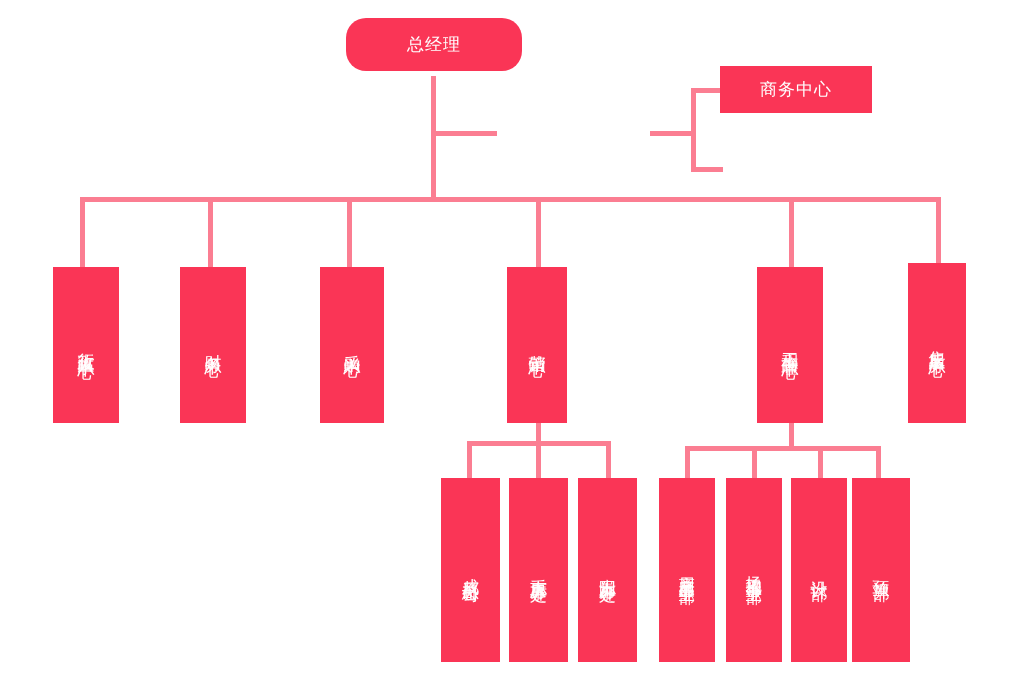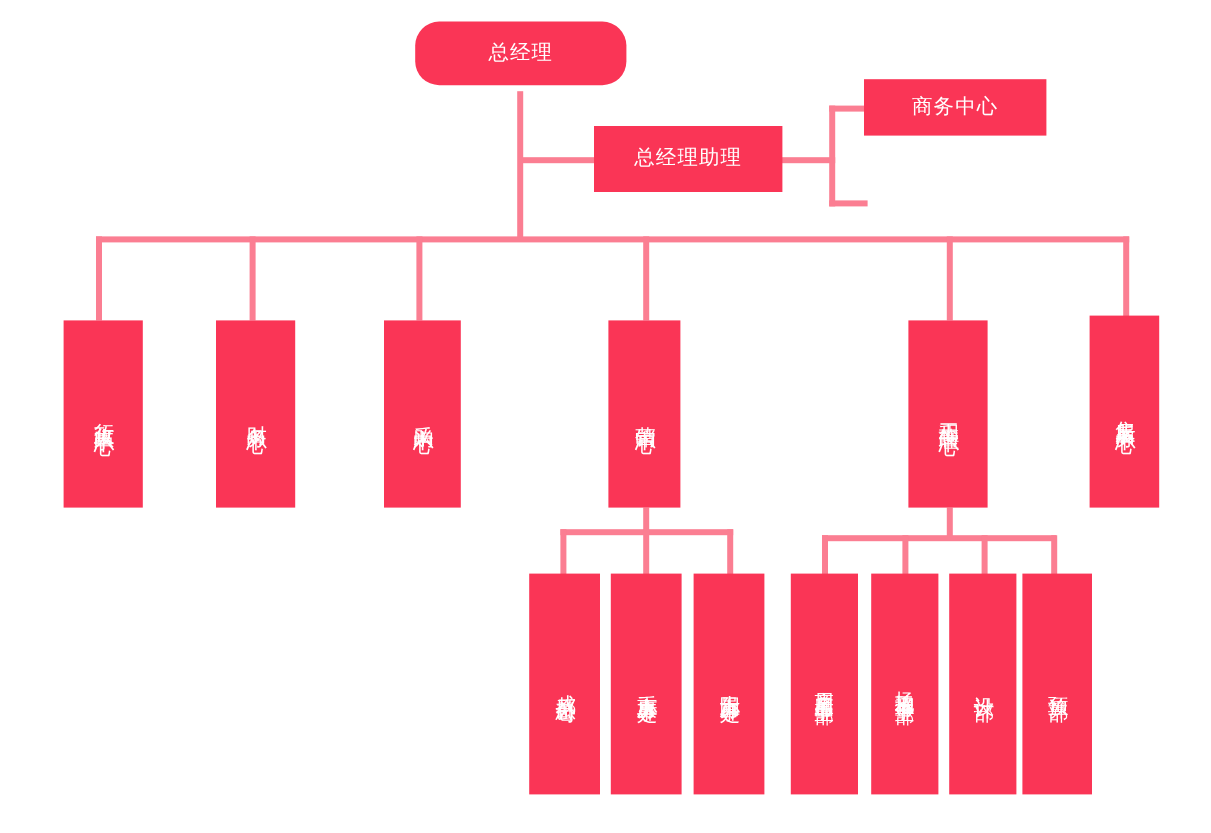--- a/index.html
+++ b/index.html
@@ -79,21 +79,20 @@
 
   <div class="line" style="left:789px; top:423px; width:5px; height:26px;"></div>
   <div class="line" style="left:685px; top:446px; width:195px; height:5px;"></div>
   <div class="line" style="left:685px; top:446px; width:5px; height:33px;"></div>
   <div class="line" style="left:752px; top:446px; width:5px; height:33px;"></div>
   <div class="line" style="left:818px; top:446px; width:5px; height:33px;"></div>
   <div class="line" style="left:876px; top:446px; width:5px; height:33px;"></div>
 
   <div class="node horiz" style="left:346px; top:18px; width:176px; height:53px;border-radius:20px;">总经理</div>
 
-  <div class="node horiz" style="left:495px; top:105px; width:157px; height:55px;">总经理助理</div>
 
   <div class="node horiz" style="left:720px; top:66px; width:152px; height:47px;">商务中心</div>
 
 
   <div class="node vert" style="left:53px; top:267px; width:66px; height:156px;">行政人事中心</div>
 
   <div class="node vert" style="left:180px; top:267px; width:66px; height:156px;">财务中心</div>
 
   <div class="node vert" style="left:320px; top:267px; width:64px; height:156px;">采购中心</div>
 

